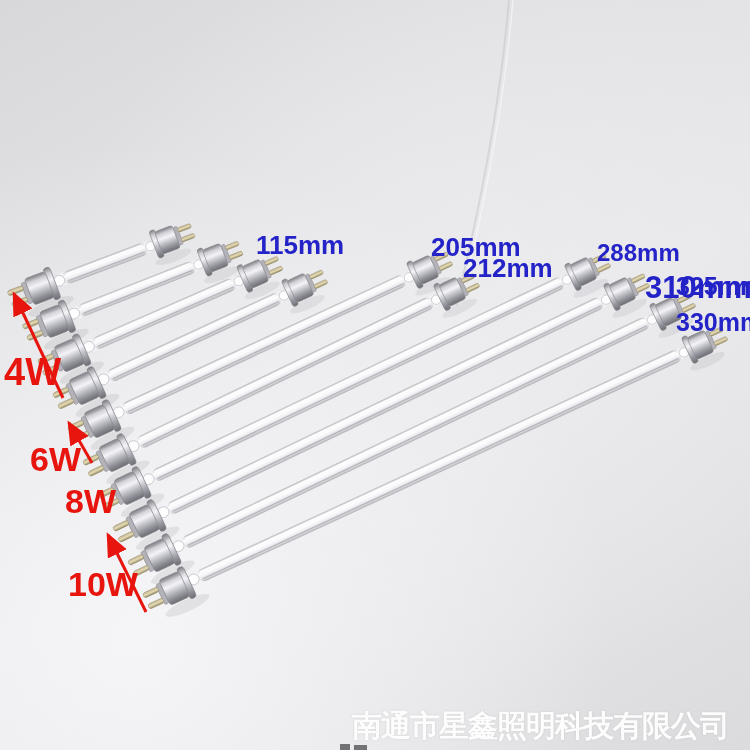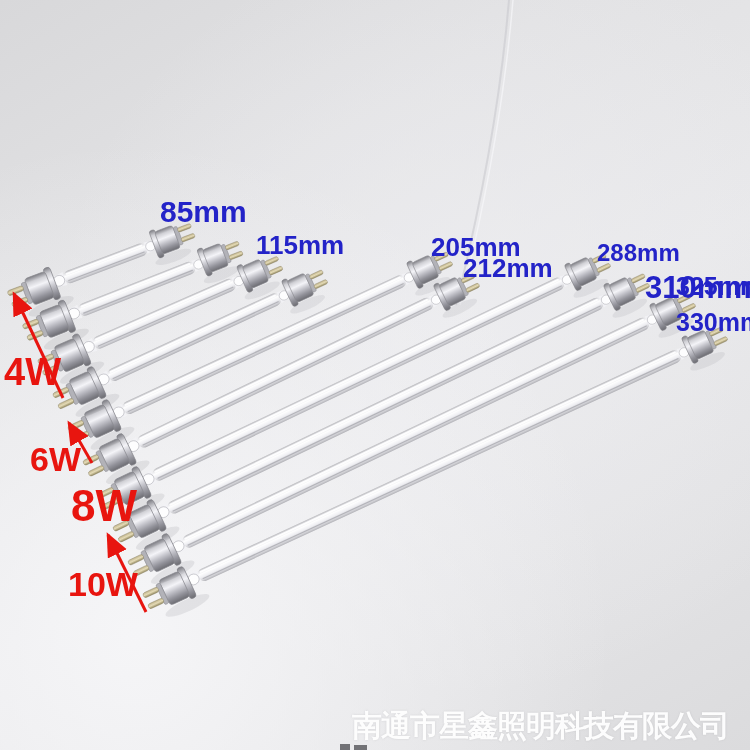--- a/index.html
+++ b/index.html
@@ -376,31 +376,30 @@
         </g>
       </g>
 
     <g>
       <line class="watt-arrow" x1="63" y1="398" x2="14" y2="294" stroke="#e8150f" stroke-width="3" marker-end="url(#arrowhead)"></line>
       <line class="watt-arrow" x1="92" y1="463" x2="69" y2="423" stroke="#e8150f" stroke-width="3" marker-end="url(#arrowhead)"></line>
       <line class="watt-arrow" x1="146" y1="612" x2="108" y2="535" stroke="#e8150f" stroke-width="3" marker-end="url(#arrowhead)"></line>
     </g>
   </svg>
 
-  <div class="len-label" style="left:160px;top:197px;font-size:30px">85mm</div>
   <div class="len-label" style="left:256px;top:232px;font-size:26px">115mm</div>
   <div class="len-label" style="left:431px;top:234px;font-size:26px">205mm</div>
   <div class="len-label" style="left:463px;top:255px;font-size:26px">212mm</div>
   <div class="len-label" style="left:597px;top:241px;font-size:24px">288mm</div>
   <div class="len-label" style="left:645px;top:272px;font-size:31px">310mm</div>
   <div class="len-label" style="left:676px;top:274px;font-size:25px">325mm</div>
   <div class="len-label" style="left:676px;top:310px;font-size:25px">330mm</div>
 
   <div class="watt-label" style="left:4px;top:353px;font-size:38px">4W</div>
   <div class="watt-label" style="left:30px;top:442px;font-size:34px">6W</div>
-  <div class="watt-label" style="left:71px;top:484px;font-size:44px">8W</div>
+  <div class="watt-label" style="left:65px;top:484px;font-size:34px">8W</div>
   <div class="watt-label" style="left:68px;top:567px;font-size:34px">10W</div>
 
   <div class="watermark">南通市星鑫照明科技有限公司</div>
 
   <div class="artifact" style="left:340px;top:744px;width:10px;height:6px"></div>
   <div class="artifact" style="left:354px;top:745px;width:13px;height:5px"></div>
 </div>
 
 </body></html>

